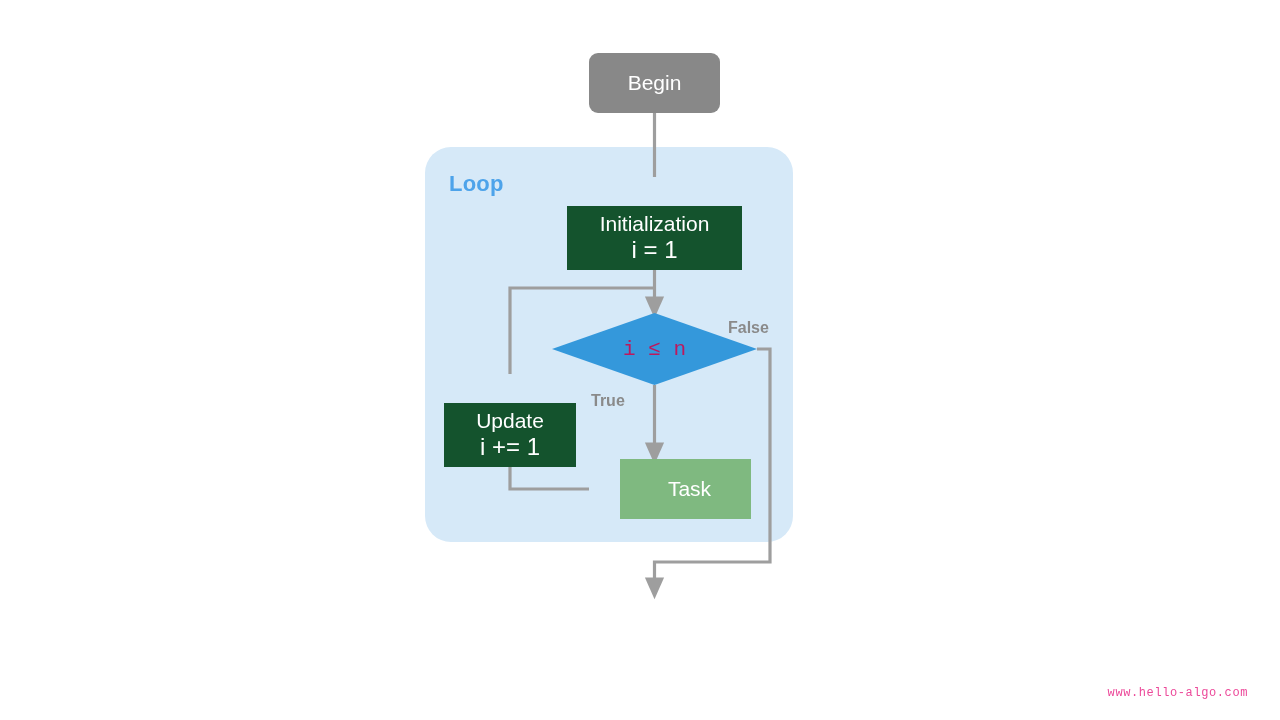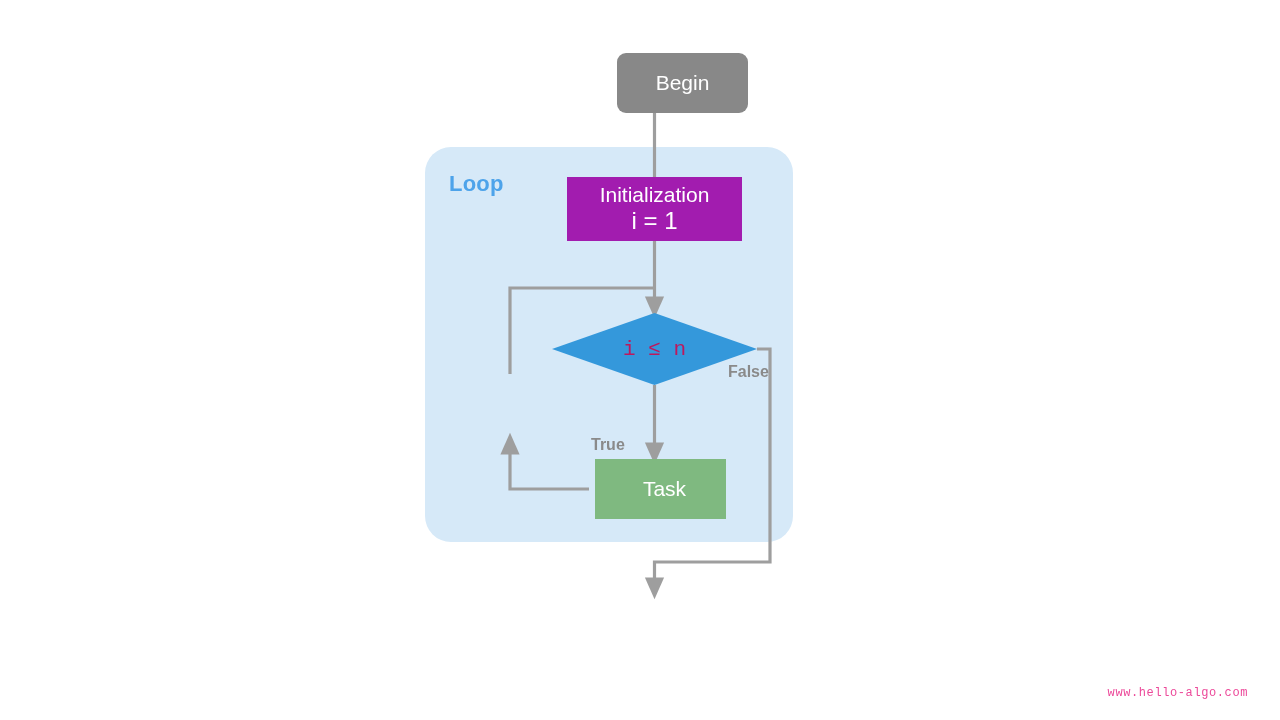--- a/index.html
+++ b/index.html
@@ -70,30 +70,31 @@
     white-space: nowrap;
     margin-top: 2px;
   }
   
   .node.terminal {
     background: #888888;
     border-radius: 9px;
   }
   
   .node.process {
-    background: #a21caf;
+    background: #14532d;
+    margin-top: 29px;
   }
   
   .node.task {
     background: #7fb980;
   }
-  #node-begin  { left: 589px; top: 53px;  width: 131px; height: 60px; margin-left: 28px; }
+  #node-begin  { left: 589px; top: 53px;  width: 131px; height: 60px; }
   #node-init   { left: 567px; top: 177px; width: 175px; height: 64px; }
   #node-update { left: 444px; top: 374px; width: 132px; height: 64px; }
-  #node-taskbx { left: 595px; top: 459px; width: 131px; height: 60px; padding-left: 8px; }
+  #node-taskbx { left: 620px; top: 459px; width: 131px; height: 60px; padding-left: 8px; }
   #node-end    { left: 589px; top: 594px; width: 131px; height: 60px; }
 
   
   .diamond-wrap {
     position: absolute;
     left: 552px;
     top: 313px;
     width: 205px;
     height: 72px;
   }
@@ -111,21 +112,20 @@
     font-size: 21px;
     white-space: nowrap;
   }
   
   .edge-label {
     position: absolute;
     font-size: 16px;
     font-weight: bold;
     color: #8a8a8a;
     white-space: nowrap;
-    margin-top: 44px;
   }
   #label-false { left: 728px; top: 319px; }
   #label-true  { left: 591px; top: 392px; }
 
   
   .watermark {
     position: absolute;
     right: 32px;
     bottom: 20px;
     font-family: "Liberation Mono", monospace;
@@ -174,20 +174,24 @@
     <span class="line-code">i = 1</span>
   </div>
 
   <div class="diamond-wrap">
     <svg width="205" height="72" viewBox="0 0 205 72" xmlns="http://www.w3.org/2000/svg">
       <polygon points="102.5,0 205,36 102.5,72 0,36" fill="#3498db"></polygon>
     </svg>
     <div class="diamond-text">i ≤ n</div>
   </div>
 
+  <div class="node process" id="node-update">
+    <span class="line-main">Update</span>
+    <span class="line-code">i += 1</span>
+  </div>
 
   <div class="node task" id="node-taskbx">
     <span class="line-main">Task</span>
   </div>
 
 
   <div class="edge-label" id="label-false">False</div>
   <div class="edge-label" id="label-true">True</div>
 
   <div class="watermark">www.hello-algo.com</div>

